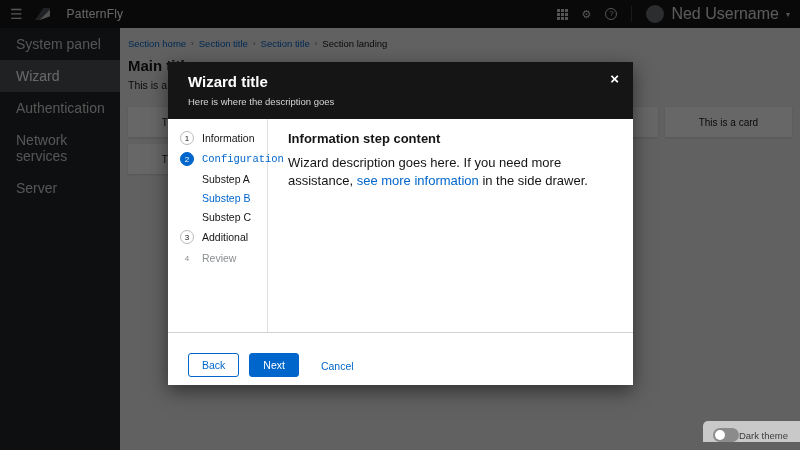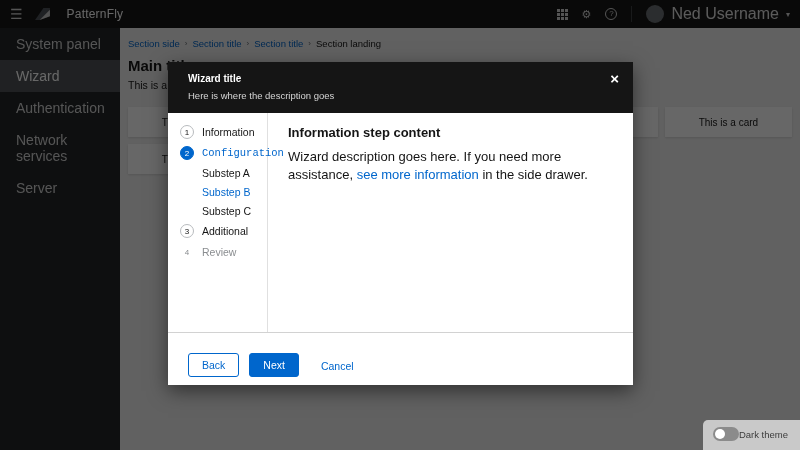--- a/index.html
+++ b/index.html
@@ -42,21 +42,21 @@
   .card { background:#ffffff; height:30px; display:flex; align-items:center; justify-content:center;
     font-size:10px; color:#151515; box-shadow:0 1px 2px rgba(3,3,3,.12); }
 
   
   .overlay { position:absolute; inset:0; background:rgba(2,2,2,0.60); z-index:5; }
 
   
   .modal { position:absolute; left:168px; top:62px; width:465px; height:323px; z-index:10;
     background:#fff; box-shadow:0 6px 18px rgba(0,0,0,.5); display:flex; flex-direction:column; }
   .modal-header { background:#151515; color:#fff; padding:11px 20px 12px 20px; position:relative; }
-  .modal-title { font-size:10px; font-weight:bold; }
+  .modal-title { font-size:15px; font-weight:bold; }
   .modal-desc { font-size:9.5px; color:#d6d6d6; margin-top:6px; }
   .modal-close { position:absolute; top:9px; right:14px; color:#fff; font-size:15px; font-weight:bold;
     cursor:pointer; line-height:1; }
   .wizard-body { flex:1; display:flex; min-height:0; }
   .wizard-nav { width:100px; border-right:1px solid #e0e0e0; padding:12px 0 0 12px; }
   .step { display:flex; align-items:center; gap:8px; margin-bottom:7px; cursor:pointer; }
   .step-circle { width:14px; height:14px; min-width:14px; border:1px solid #b8bbbe; border-radius:50%;
     display:flex; align-items:center; justify-content:center; font-size:8px; color:#151515; }
   .step-label { font-size:10.5px; color:#151515; }
   .step.current .step-circle { background:#0066cc; border-color:#0066cc; color:#fff; }
@@ -70,22 +70,22 @@
   .content-heading { font-size:13px; font-weight:bold; color:#151515; }
   .content-para { font-size:13px; color:#151515; margin-top:8px; line-height:1.4; }
   .inline-link { color:#0066cc; cursor:pointer; }
   .wizard-footer { border-top:1px solid #d2d2d2; padding:8px 20px; display:flex; align-items:flex-end; gap:10px; }
   .btn { font-family:"Liberation Sans",sans-serif; font-size:10.5px; padding:5px 13px; border-radius:3px; cursor:pointer; }
   .btn-secondary { background:#fff; border:1px solid #0066cc; color:#0066cc; }
   .btn-primary { background:#0066cc; border:1px solid #0066cc; color:#fff;margin-top:12px; }
   .btn-link { background:none; border:none; color:#0066cc; padding:5px 6px; margin-left:6px; }
 
   
-  .theme-card { position:absolute; right:0; bottom:0; z-index:20; background:#c9c9c9;
-    border-top-left-radius:5px; padding:7px 12px 9px 10px; display:flex; align-items:center; gap:0; }
+  .theme-card { position:absolute; right:0; bottom:8px; z-index:20; background:#c9c9c9;
+    border-top-left-radius:5px; padding:7px 12px 0 10px; display:flex; align-items:center; gap:0; }
   .toggle { width:26px; height:14px; border-radius:7px; background:#8b8b8b; position:relative; cursor:pointer; }
   .toggle-knob { position:absolute; left:2px; top:2px; width:10px; height:10px; border-radius:50%; background:#fff; }
   .theme-label { font-size:9.5px; color:#3c3c3c; }
 </style>
 </head>
 <body>
 
 <div class="screen">
 
   <header class="masthead">
@@ -127,21 +127,21 @@
   <nav class="sidebar">
     <div class="nav-item">System panel</div>
     <div class="nav-item current">Wizard</div>
     <div class="nav-item">Authentication</div>
     <div class="nav-item">Network services</div>
     <div class="nav-item">Server</div>
   </nav>
 
   <main class="main">
     <div class="breadcrumb">
-      <span class="crumb-link">Section side</span>
+      <span class="crumb-link">Section home</span>
       <span class="crumb-sep">›</span>
       <span class="crumb-link">Section title</span>
       <span class="crumb-sep">›</span>
       <span class="crumb-link">Section title</span>
       <span class="crumb-sep">›</span>
       <span class="crumb-current">Section landing</span>
     </div>
     <h1 class="page-title">Main title</h1>
     <p class="page-subtitle">This is a full</p>
     <div class="card-gallery">

